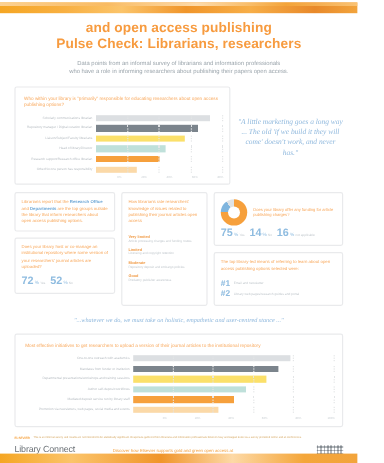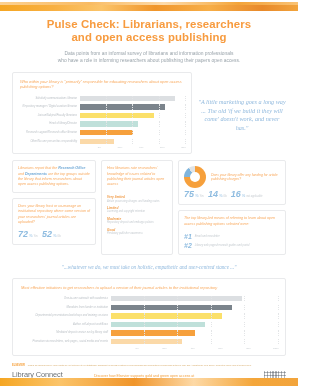--- a/index.html
+++ b/index.html
@@ -27,21 +27,21 @@
   .title {
     color:#f79b3f; font-size:11.4px; font-weight:bold; line-height:13px;
     letter-spacing:.1px;
   }
   .subtitle {
     margin-top:6px; color:#9aa4ab; font-size:4.9px; line-height:7px;
   }
 
   
   .card {
-    background:#fff; border:1px solid #e9eaec; border-radius:2px;font-style:italic;
+    background:#fff; border:1px solid #e9eaec; border-radius:2px;
   }
 
   
   .row1 { display:flex; gap:6px; padding: 8px 12px 0 12px; }
   .panel-chart { width:180px; padding:6px 5px 4px 5px; }
   .quote-col { flex:1; display:flex; align-items:center; justify-content:center; padding-top:4px;}
 
   .qmark {
     color:#8fb8dd; font-family:"Liberation Serif", serif; font-style:italic;
     font-size:6.2px; line-height:8.6px; text-align:center;
@@ -138,22 +138,22 @@
 <body>
 
 <div class="page">
 
   <div class="topbar">
     <div class="topbar-inner"></div>
   </div>
 
   <div class="header">
     <div class="title">
+      <div>and open access publishing</div>
       <div>Pulse Check: Librarians, researchers</div>
-      <div>and open access publishing</div>
     </div>
     <div class="subtitle">
       <div>Data points from an informal survey of librarians and information professionals</div>
       <div>who have a role in informing researchers about publishing their papers open access.</div>
     </div>
   </div>
 
   <div class="row1">
     <div class="card panel-chart">
       <div class="chart-title">Who within your library is "primarily" responsible for educating researchers about open access publishing options?</div>

